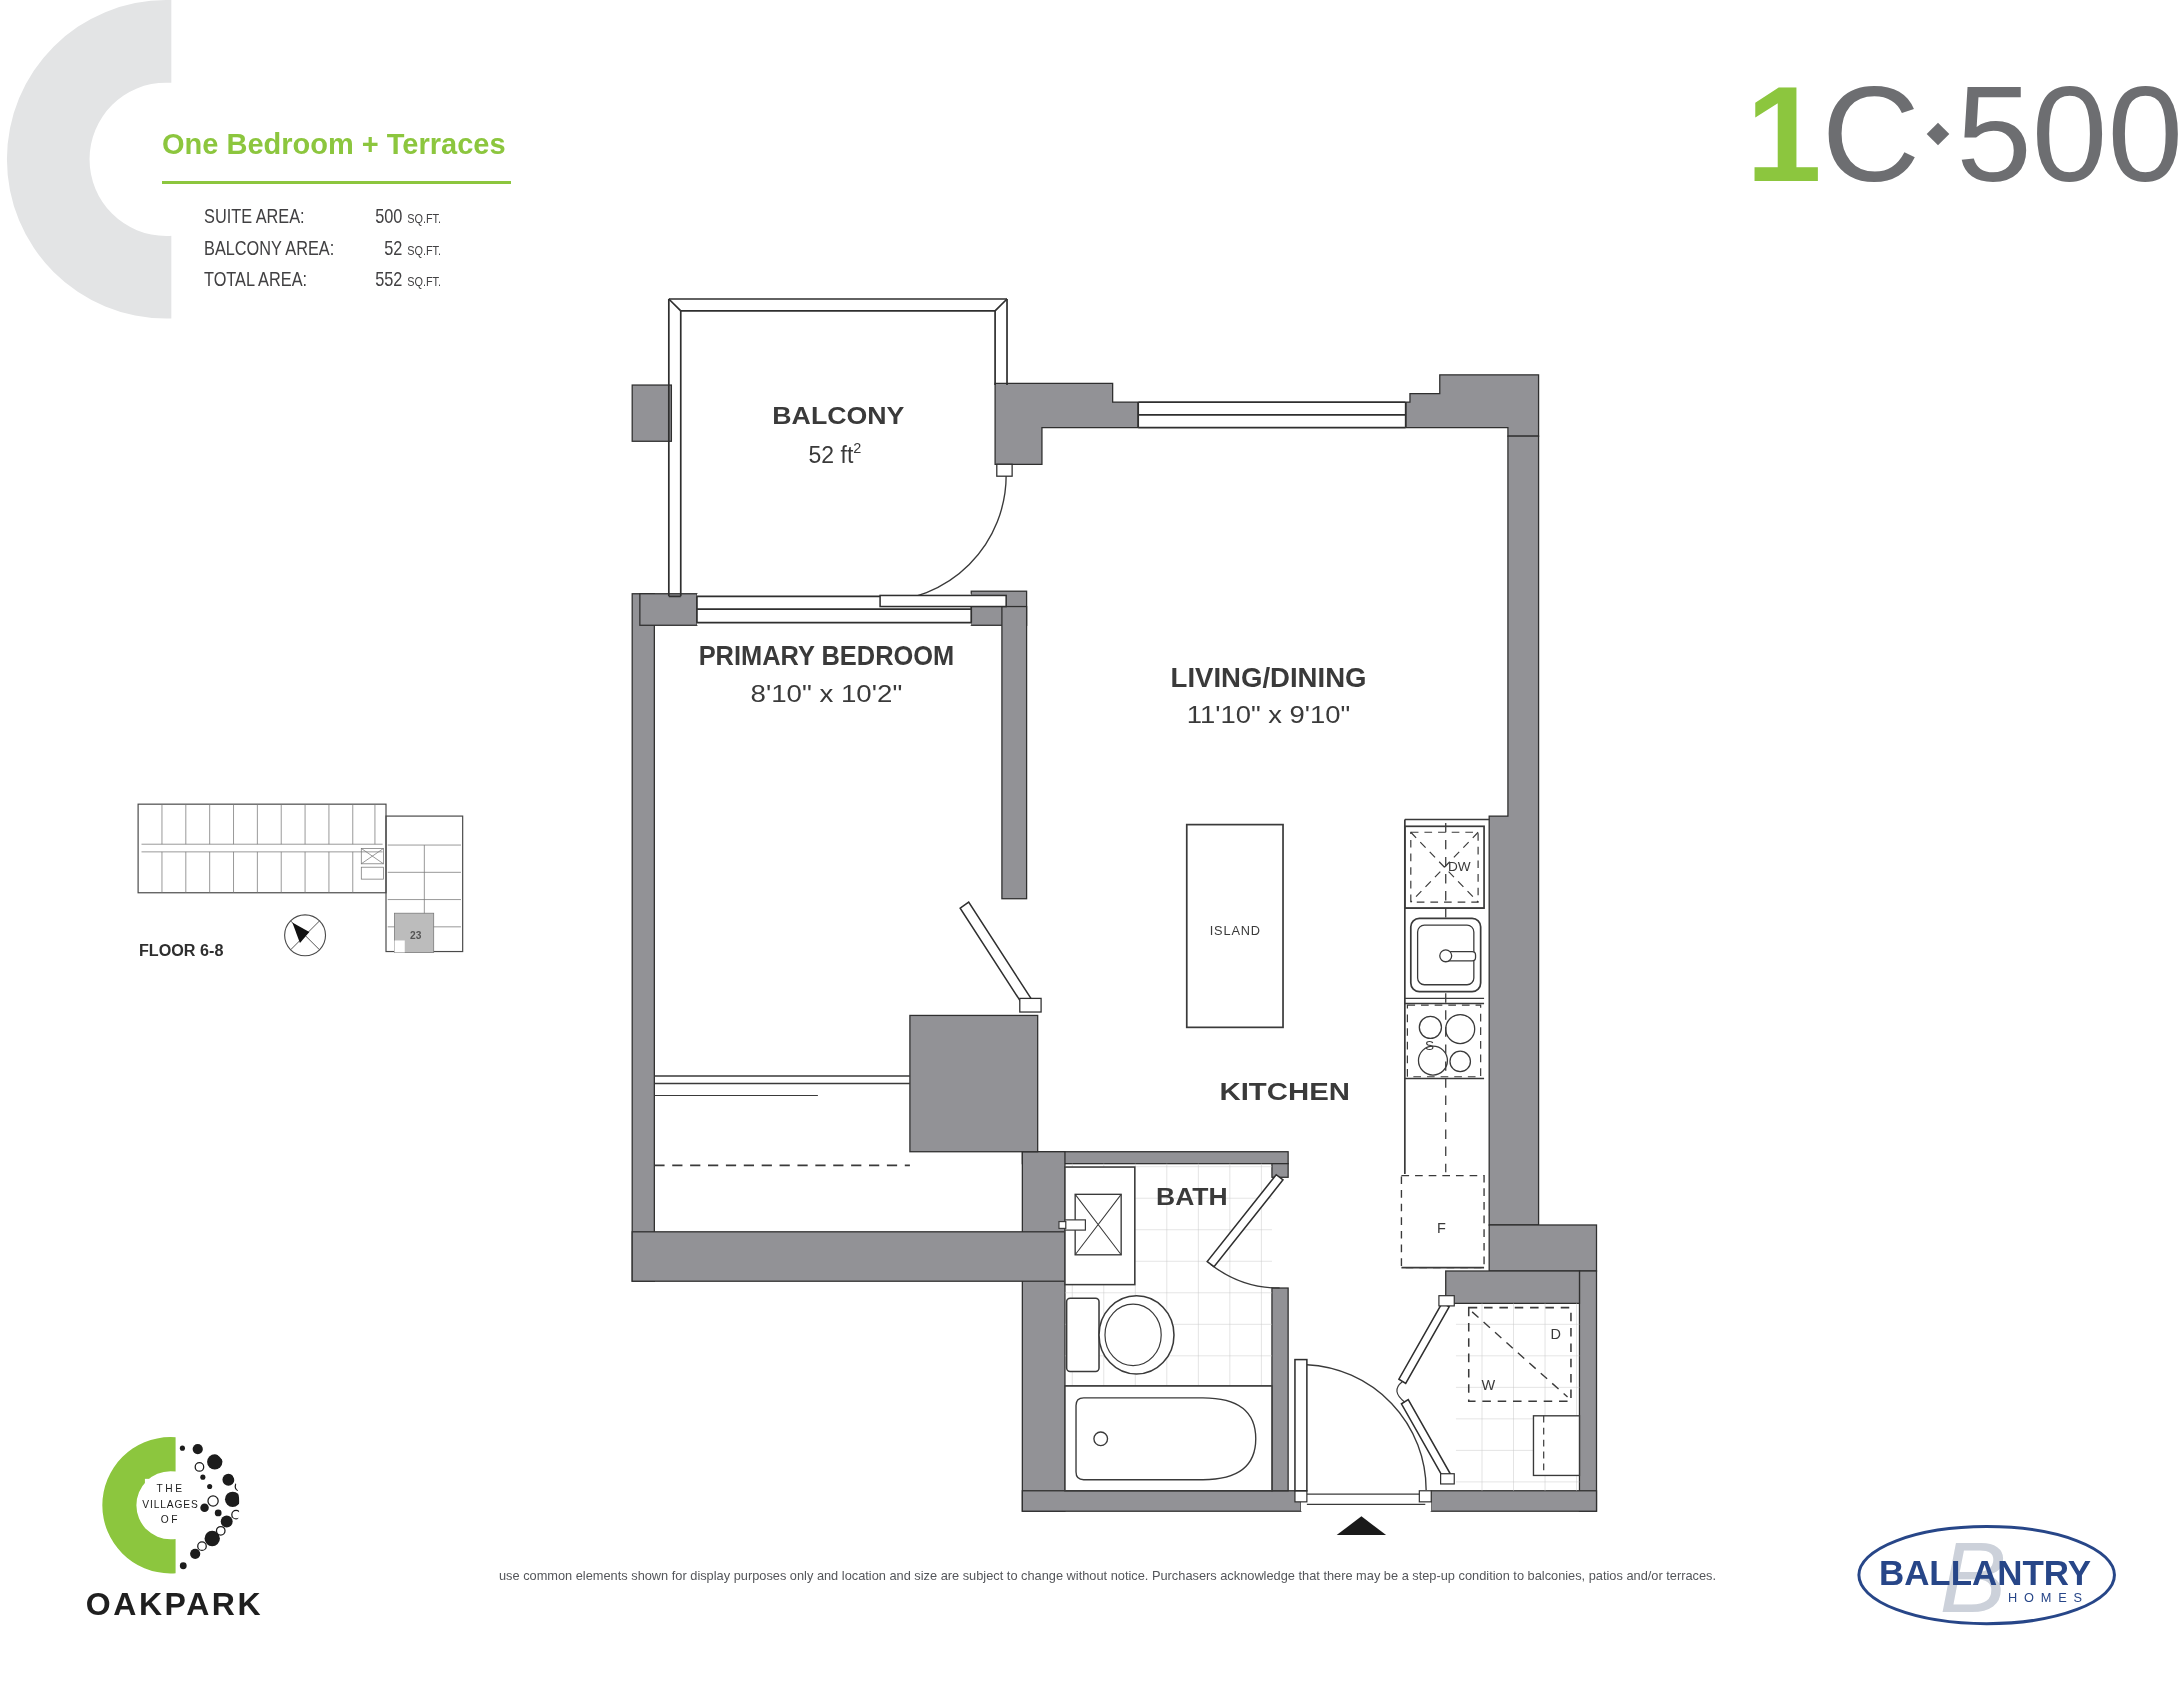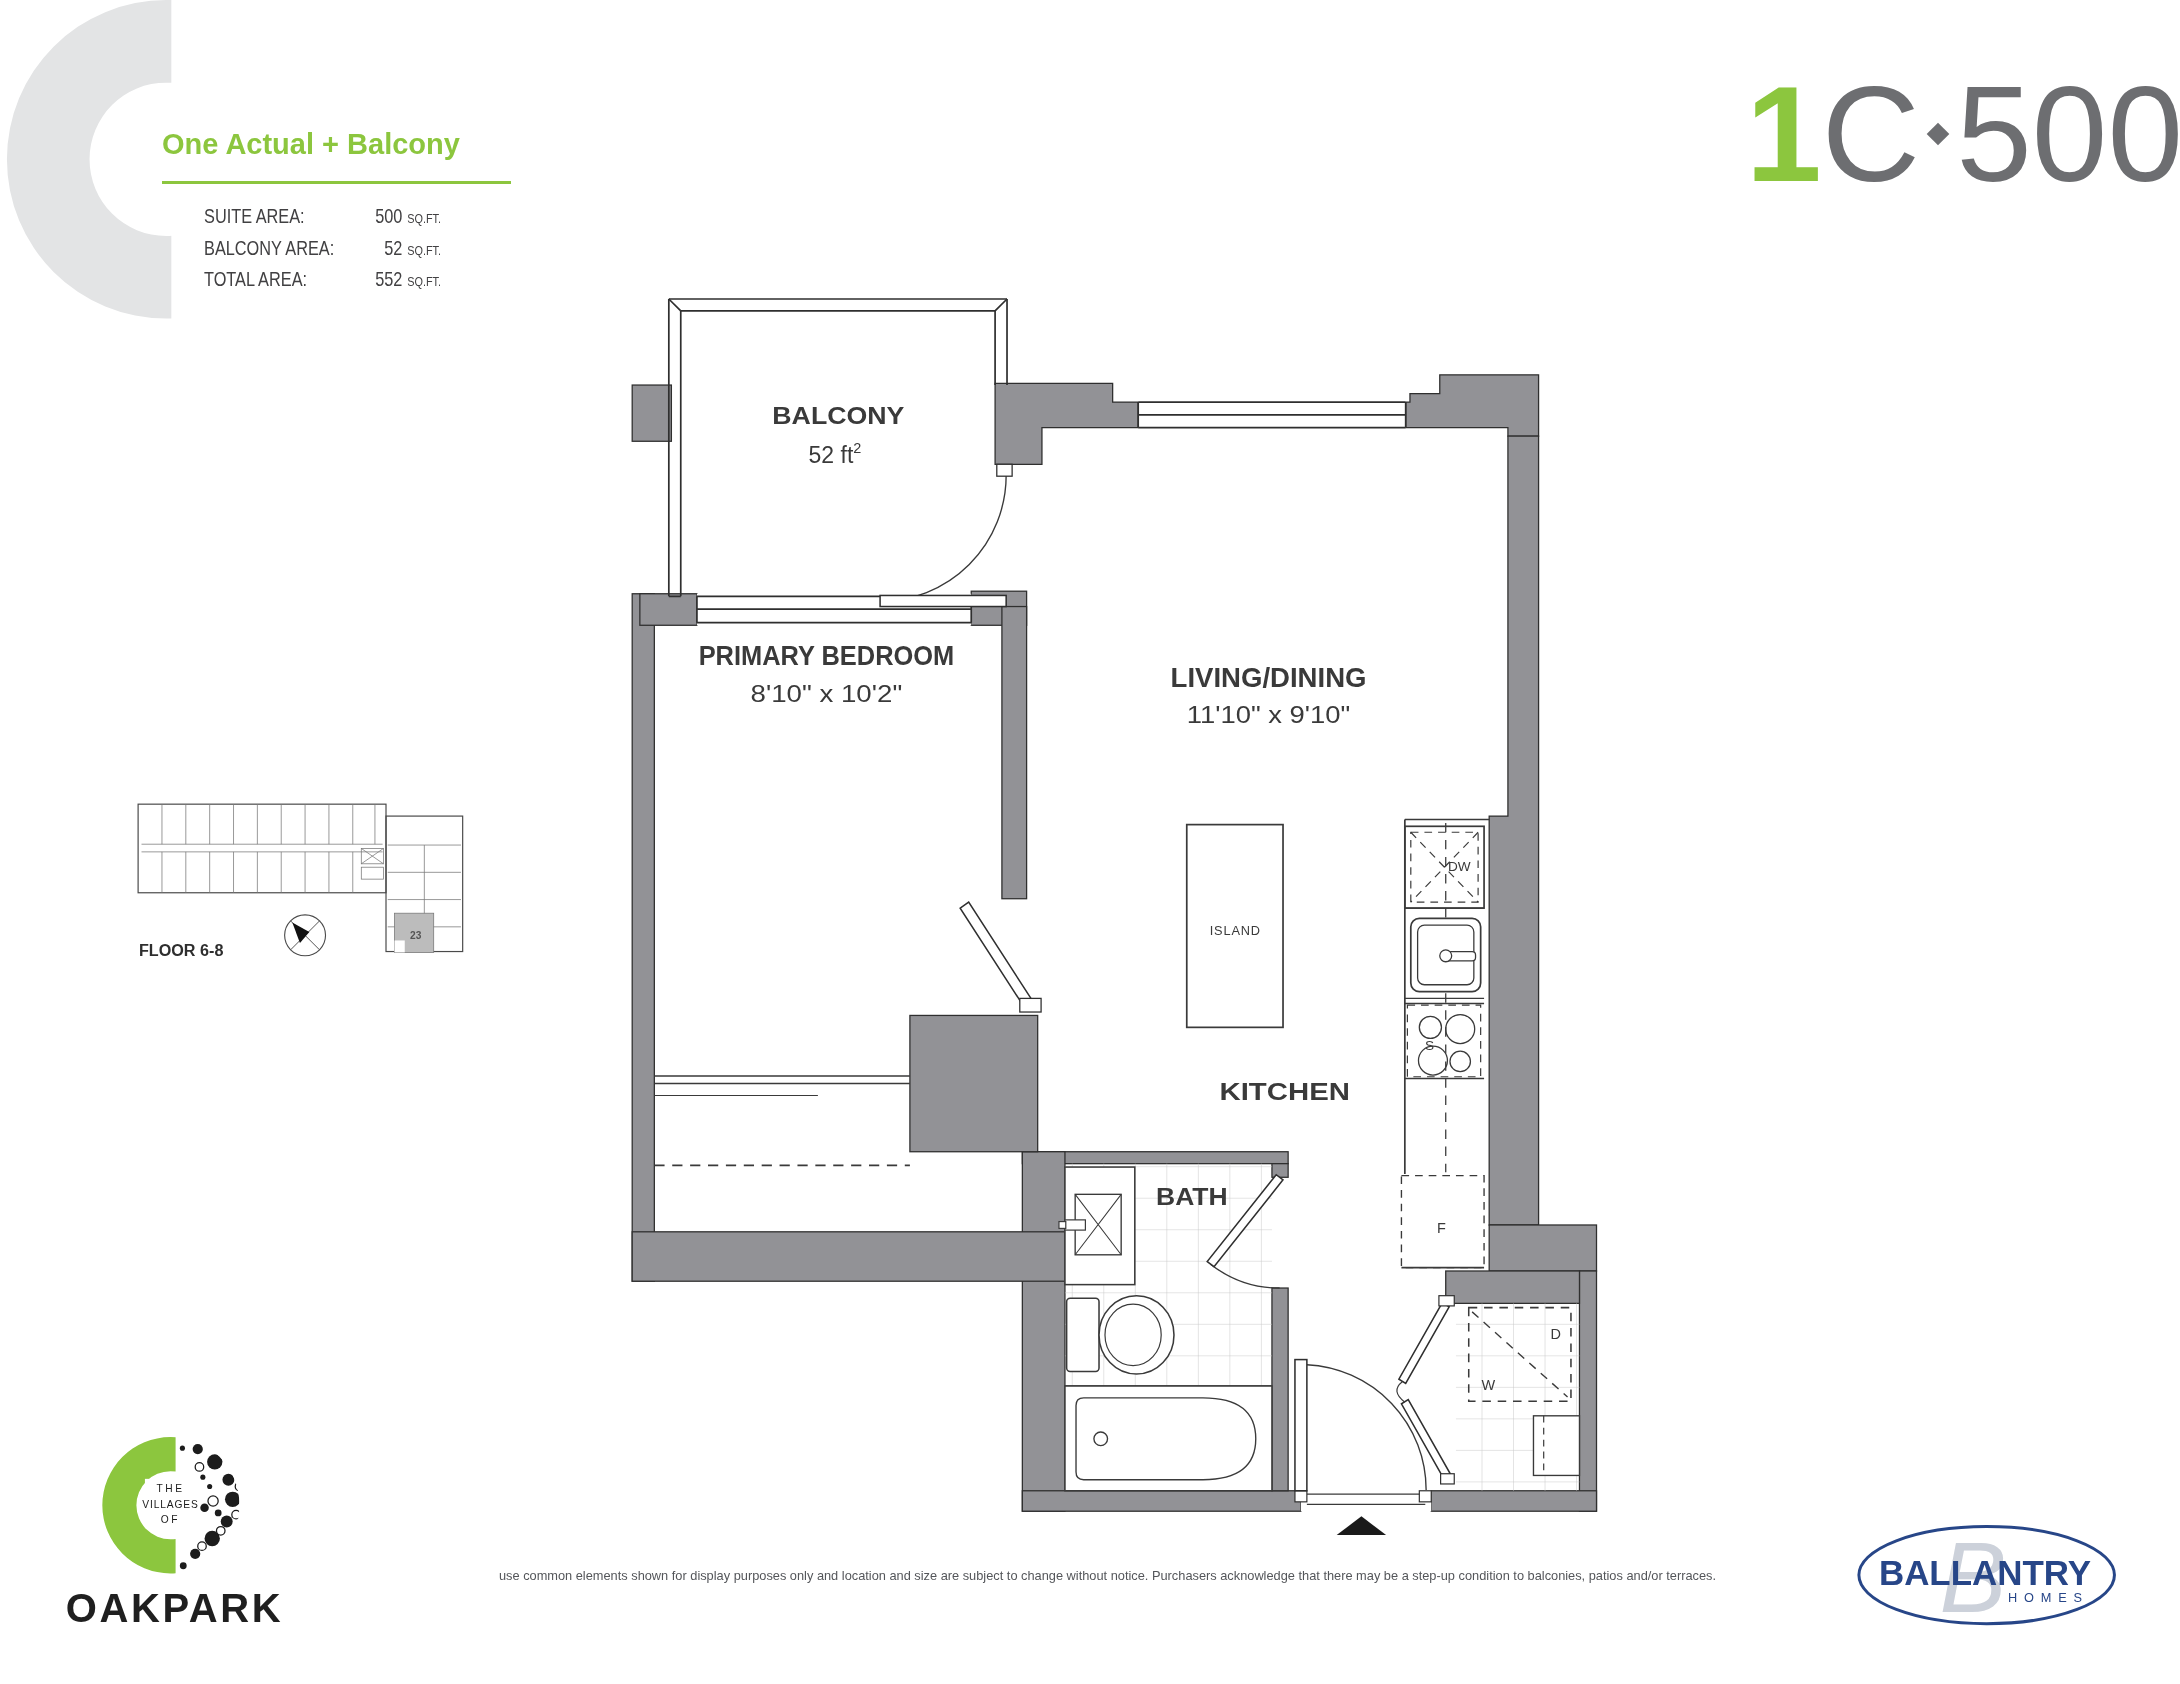--- a/index.html
+++ b/index.html
@@ -16,21 +16,21 @@
   .areas .val{display:inline-block;width:101px;text-align:right;}
   .areas .unit{font-size:13.6px;margin-left:6px;}
 
   .plancode{left:1746px;top:66px;height:136px;display:flex;align-items:center;font-size:136px;line-height:1;white-space:nowrap;}
   .plancode .green{color:#8CC63E;font-weight:bold;}
   .plancode .gray{color:#6D6E71;font-weight:normal;}
   .plancode .diamond{display:inline-block;width:16px;height:16px;background:#6D6E71;transform:rotate(45deg);margin:0 10.2px;}
 
   
   .disclaimer{left:477px;top:1566px;width:1261px;text-align:center;font-size:12.8px;line-height:1.55;color:#54565a;}
-  .oakpark-name{left:0px;top:1586px;width:349px;text-align:center;font-size:40px;font-weight:600;letter-spacing:2.6px;color:#1f1f1f;}
+  .oakpark-name{left:0px;top:1586px;width:349px;text-align:center;font-size:32px;font-weight:600;letter-spacing:2.6px;color:#1f1f1f;}
   svg{display:block;}
   svg text{font-family:"Liberation Sans",sans-serif;}
   .room{font-weight:bold;fill:#3a3a3a;}
   .dims{fill:#3a3a3a;}
   .fixlbl{fill:#3a3a3a;}
 </style>
 </head>
 <body>
 
 <div class="page">
@@ -290,21 +290,21 @@
     </g>
 
     <g>
       <ellipse cx="2332" cy="1849" rx="150" ry="57" fill="#fff" stroke="#274688" stroke-width="3.5"></ellipse>
       <text x="2316" y="1892" font-family="Liberation Serif, serif" font-style="italic" font-size="118" fill="#ccd1da" text-anchor="middle">B</text>
       <text x="2330" y="1861" font-family="Liberation Serif, serif" font-weight="bold" font-size="41" fill="#274688" text-anchor="middle">BALLANTRY</text>
       <text x="2452" y="1880" font-size="15" letter-spacing="8" fill="#274688" text-anchor="end">HOMES</text>
     </g>
   </svg>
 
-  <div class="abs title">One Actual + Balcony</div>
+  <div class="abs title">One Bedroom + Terraces</div>
   <div class="abs title-underline"></div>
 
   <div class="abs areas">
     <div class="row">
       <span class="lbl">SUITE AREA:</span><span class="val">500</span><span class="unit">SQ.FT.</span>
     </div>
     <div class="row">
       <span class="lbl">BALCONY AREA:</span><span class="val">52</span><span class="unit">SQ.FT.</span>
     </div>
     <div class="row">

